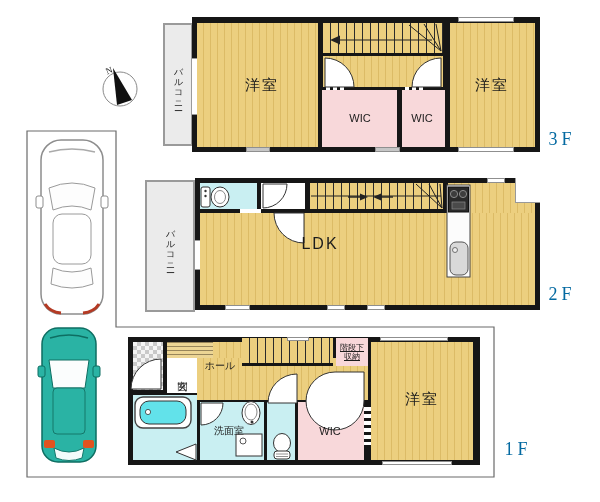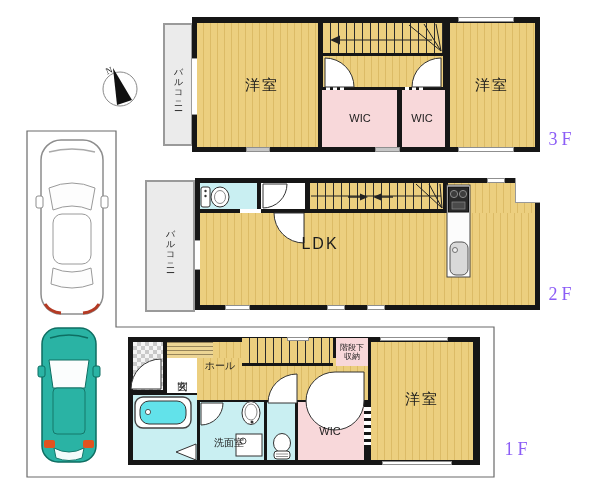--- a/index.html
+++ b/index.html
@@ -18,22 +18,22 @@
   .opening{position:absolute;background:#ffffff;}
   .dash{position:absolute;background:repeating-linear-gradient(90deg,#ffffff 0 4px,#161616 4px 7px);}
   .dashv{position:absolute;background:repeating-linear-gradient(180deg,#ffffff 0 4px,#161616 4px 7px);}
   .checker{background-color:#f4f4f4;background-image:
       linear-gradient(45deg,#c9c9c9 25%,transparent 25%,transparent 75%,#c9c9c9 75%),
       linear-gradient(45deg,#c9c9c9 25%,transparent 25%,transparent 75%,#c9c9c9 75%);
       background-position:0 0,4px 4px;background-size:8px 8px;}
   .cab{background:repeating-linear-gradient(0deg,#ecd594 0 3px,#97855a 3px 4px);}
   .label{position:absolute;transform:translate(-50%,-50%);color:#1c1c1c;white-space:nowrap;z-index:8;}
   .vert{writing-mode:vertical-rl;text-orientation:upright;letter-spacing:1px;white-space:normal;}
-  .flabel{font-family:"Liberation Serif","DejaVu Serif",serif;font-size:18px;letter-spacing:4px;color:#8b5cf6;}
-  .storage-label{text-align:center;font-size:8px;line-height:9px;letter-spacing:0;}
+  .flabel{font-family:"Liberation Serif","DejaVu Serif",serif;font-size:18px;letter-spacing:4px;color:#0369a1;}
+  .storage-label{text-align:center;font-size:8px;line-height:9px;letter-spacing:0;text-decoration:underline;}
   svg{position:absolute;left:0;top:0;z-index:6;pointer-events:none;}
 </style>
 </head>
 <body>
 
 <div id="stage">
 
   <div class="balcony" style="left:163px;top:23px;width:30px;height:123px;"></div>
   <div class="floor" style="left:192px;top:17px;width:348px;height:135px;">
     <div class="r yellow" style="left:5px;top:6px;width:121px;height:124px;"></div>
@@ -220,18 +220,18 @@
   <div class="label vert" style="left:170px;top:246px;font-size:9px;">バルコニー</div>
   <div class="label" style="left:320px;top:244px;font-size:16px;letter-spacing:2px;">LDK</div>
   <div class="label flabel" style="left:562px;top:294px;">2F</div>
 
   <div class="label vert" style="left:182px;top:374px;font-size:10px;">玄関</div>
   <div class="label" style="left:220px;top:366px;font-size:10px;">ホール</div>
   <div class="label storage-label" style="left:352px;top:352px;">
     <span>階段下</span><br>
     <span>収納</span>
   </div>
-  <div class="label" style="left:229px;top:431px;font-size:10px;margin-top:12px;">洗面室</div>
+  <div class="label" style="left:229px;top:431px;font-size:10px;">洗面室</div>
   <div class="label" style="left:330px;top:431px;font-size:11px;">WIC</div>
   <div class="label" style="left:422px;top:399px;font-size:15px;letter-spacing:2px;">洋室</div>
   <div class="label flabel" style="left:518px;top:449px;">1F</div>
 
 </div>
 
 </body></html>

